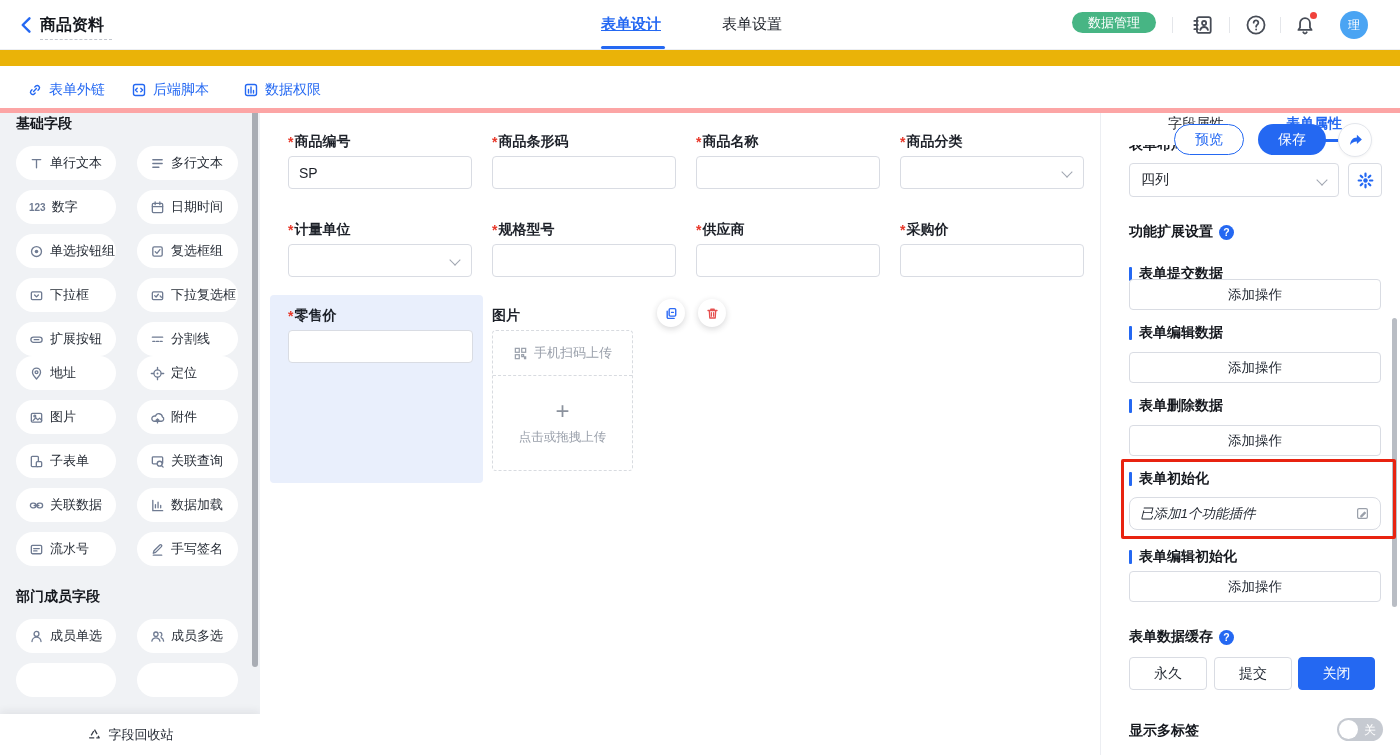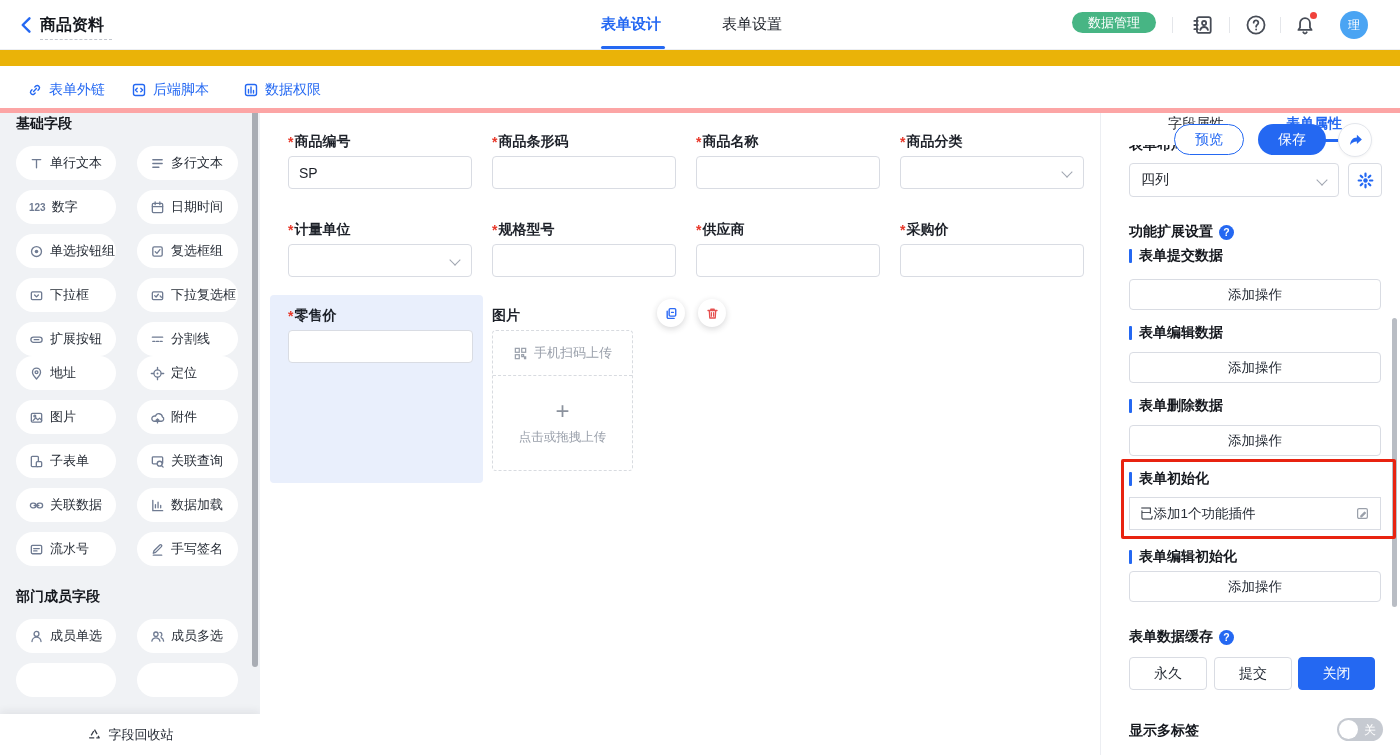--- a/index.html
+++ b/index.html
@@ -6,21 +6,21 @@
   html,body { width:1400px; height:755px; font-family:"Liberation Sans","DejaVu Sans",sans-serif; background:#fff; color:#1d2129; }
   #app { position:relative; width:1400px; height:755px; overflow:hidden; background:#eab308; }
   .ic svg{ display:block; }
 
   
   #header { position:absolute; left:0; top:0; width:1400px; height:50px; background:#fff; border-bottom:1px solid #eceef2; z-index:30; }
   #back { position:absolute; left:16px; top:14px; width:22px; height:22px; cursor:pointer; color:#2468f2; }
   #doc-title { position:absolute; left:40px; top:15px; font-size:16px; font-weight:700; color:#15181e; }
   #title-dash { position:absolute; left:40px; top:39px; width:72px; border-bottom:1px dashed #c3c7cf; }
   .htab { position:absolute; top:15px; font-size:15px; color:#1d2129; cursor:pointer; }
-  .htab.active { color:#2468f2; font-weight:600; }
+  .htab.active { color:#2468f2; font-weight:600;text-decoration:underline; }
   #htab-underline { position:absolute; left:601px; top:46px; width:64px; height:3px; background:#2468f2; border-radius:2px; }
   #btn-data-manage { position:absolute; left:1072px; top:12px; width:84px; height:21px; background:#47b584; color:#fff; font-size:13px; border:none; border-radius:14px; cursor:pointer; }
   .hsep { position:absolute; top:17px; width:1px; height:16px; background:#e4e6ea; }
   .hicon { position:absolute; top:14px; width:22px; height:22px; color:#474c56; cursor:pointer; }
   #bell-dot { position:absolute; left:1310px; top:12px; width:7px; height:7px; border-radius:50%; background:#f0423c; }
   #avatar { position:absolute; left:1340px; top:11px; width:28px; height:28px; border-radius:50%; background:#4aa4f3; color:#fff; font-size:12px; display:flex; align-items:center; justify-content:center; cursor:pointer; }
 
   
   #toolbar { position:absolute; left:0; top:66px; width:1400px; height:47px; background:#fff; border-bottom:5px solid #fca5a5; z-index:25; }
   .titem { position:absolute; top:15px; display:flex; align-items:center; gap:6px; color:#2468f2; font-size:14px; cursor:pointer; }
@@ -65,21 +65,21 @@
   #layout-clip span { display:block; margin-top:-9px; font-size:14px; font-weight:700; color:#15181e; }
   #layout-select { position:absolute; left:28px; top:66px; width:210px; height:34px; border:1px solid #d9dce3; border-radius:4px; font-size:14px; color:#1d2129; display:flex; align-items:center; padding-left:11px; cursor:pointer; }
   #layout-select .chev { top:12px; }
   #btn-layout-gear { position:absolute; left:247px; top:66px; width:34px; height:34px; border:1px solid #d9dce3; border-radius:4px; background:#fff; color:#2468f2; display:flex; align-items:center; justify-content:center; cursor:pointer; }
   .ptitle { position:absolute; left:28px; font-size:14px; font-weight:700; color:#15181e; display:flex; align-items:center; gap:6px; }
   .qmark { width:15px; height:15px; border-radius:50%; background:#2468f2; color:#fff; font-size:10.5px; font-weight:700; display:flex; align-items:center; justify-content:center; }
   .sec-h { position:absolute; left:28px; display:flex; align-items:center; gap:7px; font-size:14px; font-weight:700; color:#15181e; }
   .sec-h::before { content:""; width:3px; height:14px; background:#2468f2; border-radius:1px; }
   .abtn { position:absolute; left:28px; width:252px; height:31px; border:1px solid #d9dce3; border-radius:4px; background:#fff; font-size:13.5px; color:#262c36; cursor:pointer; font-family:inherit; }
   #red-annotation { position:absolute; left:20px; top:362px; width:275px; height:80px; border:3px solid #e82310; border-radius:2px; pointer-events:none; z-index:10; }
-  #plugin-box { position:absolute; left:28px; top:400px; width:252px; height:33px; border:1px solid #d9dce3; border-radius:0; background:#fff; display:flex; align-items:center; padding:0 10px; font-size:13.5px; color:#262c36; cursor:pointer; }
+  #plugin-box { position:absolute; left:28px; top:400px; width:252px; height:33px; border:1px solid #d9dce3; border-radius:8px; background:#fff; display:flex; align-items:center; padding:0 10px; font-size:13.5px; color:#262c36; cursor:pointer;font-style:italic; }
   #plugin-box .grow { flex:1; }
   #edit-plugin { color:#9aa0aa; display:flex; cursor:pointer; }
   .segbtn { position:absolute; top:560px; height:33px; border:1px solid #d9dce3; border-radius:4px; background:#fff; font-size:14px; color:#262c36; cursor:pointer; font-family:inherit; }
   .segbtn.active { background:#2468f2; border-color:#2468f2; color:#fff; }
   #toggle-multitab { position:absolute; left:236px; top:621px; width:46px; height:23px; border-radius:12px; background:#c6cad1; cursor:pointer; }
   #toggle-knob { position:absolute; left:2px; top:2px; width:19px; height:19px; border-radius:50%; background:#fff; }
   #toggle-text { position:absolute; right:7px; top:4px; font-size:12px; color:#fff; }
   #panel-thumb { position:absolute; left:291px; top:221px; width:5px; height:289px; border-radius:3px; background:#b9bdc4; cursor:pointer; }
 </style>
 </head>
@@ -509,21 +509,21 @@
           <circle cx="8" cy="8" r="2.1" fill="currentColor" stroke="none"></circle>
           <path d="M8 1.6v2.2M8 12.2v2.2M1.6 8h2.2M12.2 8h2.2M3.5 3.5L5 5M11 11l1.5 1.5M12.5 3.5L11 5M5 11l-1.5 1.5"></path>
         </svg>
     </div>
 
     <div class="ptitle" style="top:126px;">
       <span>功能扩展设置</span>
       <span class="qmark">?</span>
     </div>
 
-    <div class="sec-h" style="top:150px;align-items:center;">
+    <div class="sec-h" style="top:168px;align-items:center;">
         <span>表单提交数据</span>
       </div>
     <button class="abtn" style="top:182px;">添加操作</button>
 
     <div class="sec-h" style="top:227px;">
         <span>表单编辑数据</span>
       </div>
     <button class="abtn" style="top:255px;">添加操作</button>
 
     <div class="sec-h" style="top:300px;">

